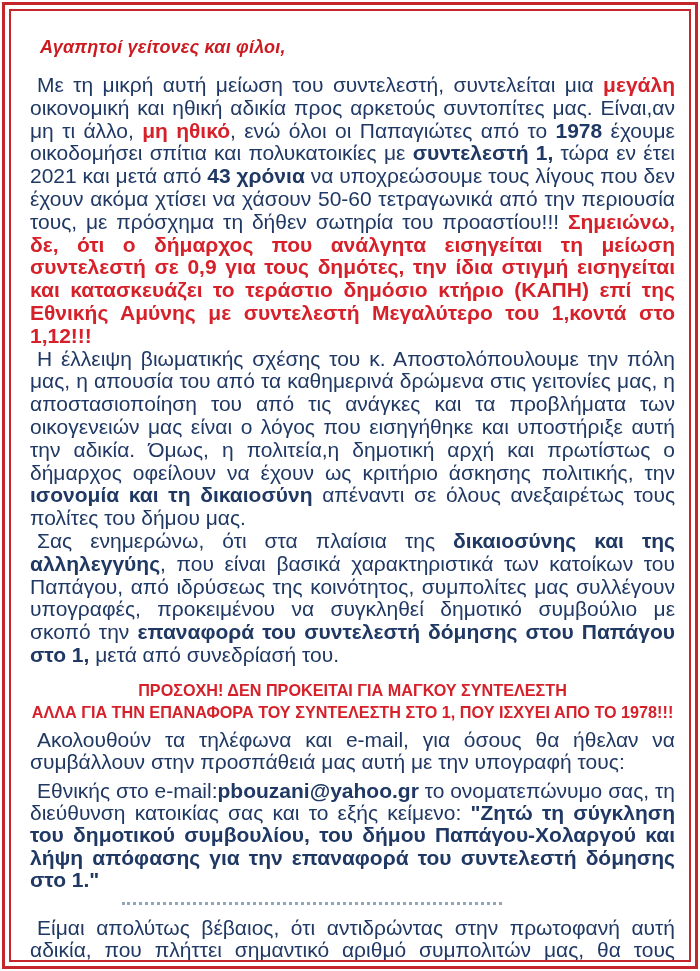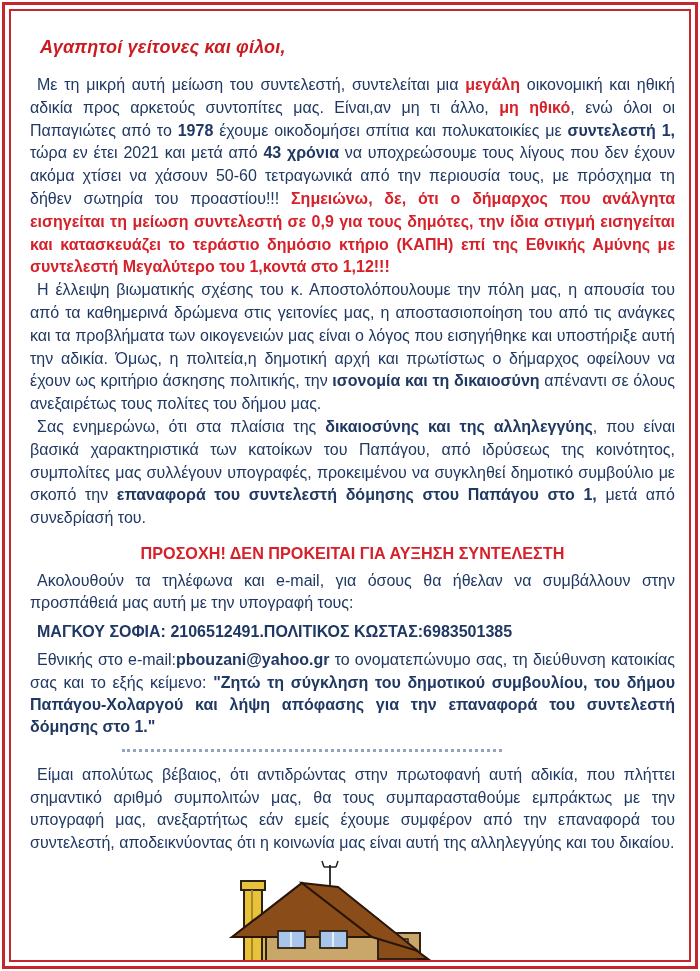--- a/index.html
+++ b/index.html
@@ -9,21 +9,21 @@
   }
   .frame-outer{position:absolute;inset:2px;border:3px solid #C4262B;pointer-events:none;}
   .frame-inner{position:absolute;inset:9px;border:2px solid #C4262B;pointer-events:none;}
   .content{position:absolute;inset:11px;padding:16px 14px 0 19px;overflow:hidden;}
 
   .greeting{
     color:#CB1B20;font-weight:bold;font-style:italic;font-size:18px;
     margin:10px 0 16px 10px;letter-spacing:.2px;
   }
   p.body{
-    color:#1F3864;font-size:16px;line-height:22.8px;text-align:justify;
+    color:#1F3864;font-size:21px;line-height:22.8px;text-align:justify;
     margin:0;text-indent:7px;
   }
   p.body.first{margin-top:2px;}
   .red{color:#D6212A;}
   .b{font-weight:bold;}
   .warning{
     text-align:center;color:#D6212A;font-weight:bold;font-size:16.2px;
     line-height:22px;margin:12px 0 2px 0;
   }
   .contact p.body{line-height:22.4px;margin-top:6px;}
@@ -45,26 +45,26 @@
 
   <div class="greeting">Αγαπητοί γείτονες και φίλοι,</div>
 
   <p class="body first"><span> Με τη μικρή αυτή μείωση του συντελεστή, συντελείται μια </span><span class="red b">μεγάλη</span><span> οικονομική και ηθική αδικία προς αρκετούς συντοπίτες μας. Είναι,αν μη τι άλλο, </span><span class="red b">μη ηθικό</span><span>, ενώ όλοι οι Παπαγιώτες από το </span><span class="b">1978</span><span> έχουμε οικοδομήσει σπίτια και πολυκατοικίες με </span><span class="b">συντελεστή 1,</span><span> τώρα εν έτει 2021 και μετά από </span><span class="b">43 χρόνια</span><span> να υποχρεώσουμε τους λίγους που δεν έχουν ακόμα χτίσει να χάσουν 50-60 τετραγωνικά από την περιουσία τους, με πρόσχημα τη δήθεν σωτηρία του προαστίου!!! </span><span class="red b">Σημειώνω, δε, ότι ο δήμαρχος που ανάλγητα εισηγείται τη μείωση συντελεστή σε 0,9 για τους δημότες, την ίδια στιγμή εισηγείται και κατασκευάζει το τεράστιο δημόσιο κτήριο (ΚΑΠΗ) επί της Εθνικής Αμύνης με συντελεστή Μεγαλύτερο του 1,κοντά στο 1,12!!!</span></p>
 
   <p class="body"><span> Η έλλειψη βιωματικής σχέσης του κ. Αποστολόπουλουμε την πόλη μας, η απουσία του από τα καθημερινά δρώμενα στις γειτονίες μας, η αποστασιοποίηση του από τις ανάγκες και τα προβλήματα των οικογενειών μας είναι ο λόγος που εισηγήθηκε και υποστήριξε αυτή την αδικία. Όμως, η πολιτεία,η δημοτική αρχή και πρωτίστως ο δήμαρχος οφείλουν να έχουν ως κριτήριο άσκησης πολιτικής, την </span><span class="b">ισονομία και τη δικαιοσύνη</span><span> απέναντι σε όλους ανεξαιρέτως τους πολίτες του δήμου μας.</span></p>
 
   <p class="body"><span> Σας ενημερώνω, ότι στα πλαίσια της </span><span class="b">δικαιοσύνης και της αλληλεγγύης</span><span>, που είναι βασικά χαρακτηριστικά των κατοίκων του Παπάγου, από ιδρύσεως της κοινότητος, συμπολίτες μας συλλέγουν υπογραφές, προκειμένου να συγκληθεί δημοτικό συμβούλιο με σκοπό την </span><span class="b">επαναφορά του συντελεστή δόμησης στου Παπάγου στο 1,</span><span> μετά από συνεδρίασή του.</span></p>
 
   <div class="warning">
-    <div>ΠΡΟΣΟΧΗ! ΔΕΝ ΠΡΟΚΕΙΤΑΙ ΓΙΑ ΑΥΞΗΣΗ ΣΥΝΤΕΛΕΣΤΗ</div>
+    <div>ΠΡΟΣΟΧΗ! ΔΕΝ ΠΡΟΚΕΙΤΑΙ ΓΙΑ ΜΑΓΚΟΥ ΣΥΝΤΕΛΕΣΤΗ</div>
+    <div>ΑΛΛΑ ΓΙΑ ΤΗΝ ΕΠΑΝΑΦΟΡΑ ΤΟΥ ΣΥΝΤΕΛΕΣΤΗ ΣΤΟ 1, ΠΟΥ ΙΣΧΥΕΙ ΑΠΟ ΤΟ 1978!!!</div>
   </div>
 
   <div class="contact">
     <p class="body"> Ακολουθούν τα τηλέφωνα και e-mail, για όσους θα ήθελαν να συμβάλλουν στην προσπάθειά μας αυτή με την υπογραφή τους:</p>
-    <p class="body b"> ΜΑΓΚΟΥ ΣΟΦΙΑ: 2106512491.ΠΟΛΙΤΙΚΟΣ ΚΩΣΤΑΣ:6983501385</p>
     <p class="body"><span> Εθνικής στο e-mail:</span><span class="b">pbouzani@yahoo.gr</span><span> το ονοματεπώνυμο σας, τη διεύθυνση κατοικίας σας και το εξής κείμενο: </span><span class="b">"Ζητώ τη σύγκληση του δημοτικού συμβουλίου, του δήμου Παπάγου-Χολαργού και λήψη απόφασης για την επαναφορά του συντελεστή δόμησης στο 1."</span></p>
   </div>
 
   <div class="divider"></div>
 
   <p class="body closing"> Είμαι απολύτως βέβαιος, ότι αντιδρώντας στην πρωτοφανή αυτή αδικία, που πλήττει σημαντικό αριθμό συμπολιτών μας, θα τους συμπαρασταθούμε εμπράκτως με την υπογραφή μας, ανεξαρτήτως εάν εμείς έχουμε συμφέρον από την επαναφορά του συντελεστή, αποδεικνύοντας ότι η κοινωνία μας είναι αυτή της αλληλεγγύης και του δικαίου.</p>
 
   <div class="bottom">
     <div class="house-wrap">
       <svg width="252" height="168" viewBox="0 0 252 168">

